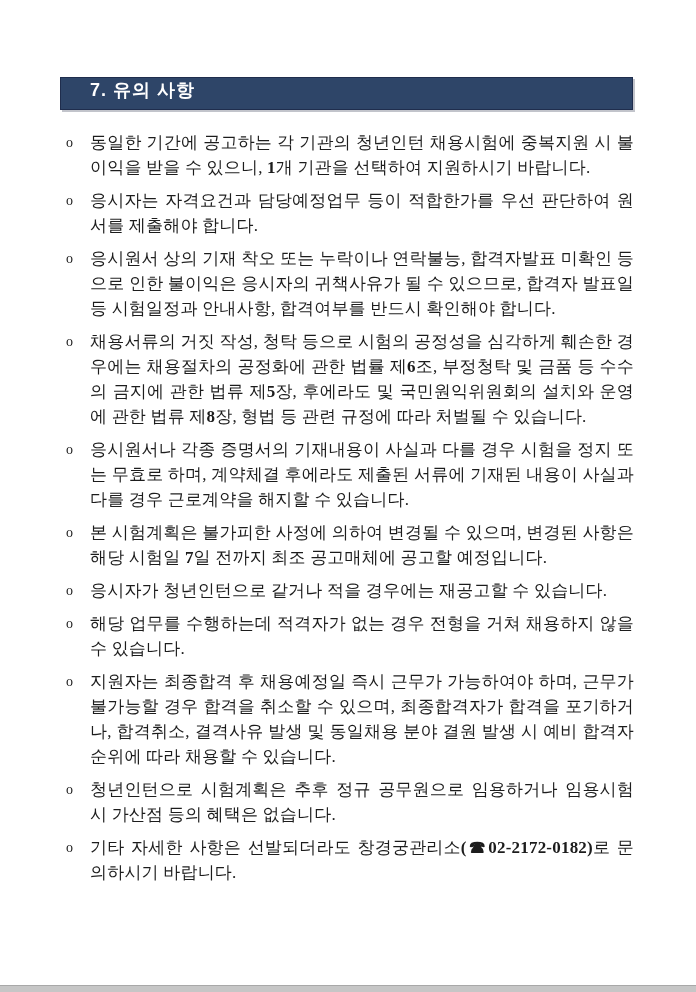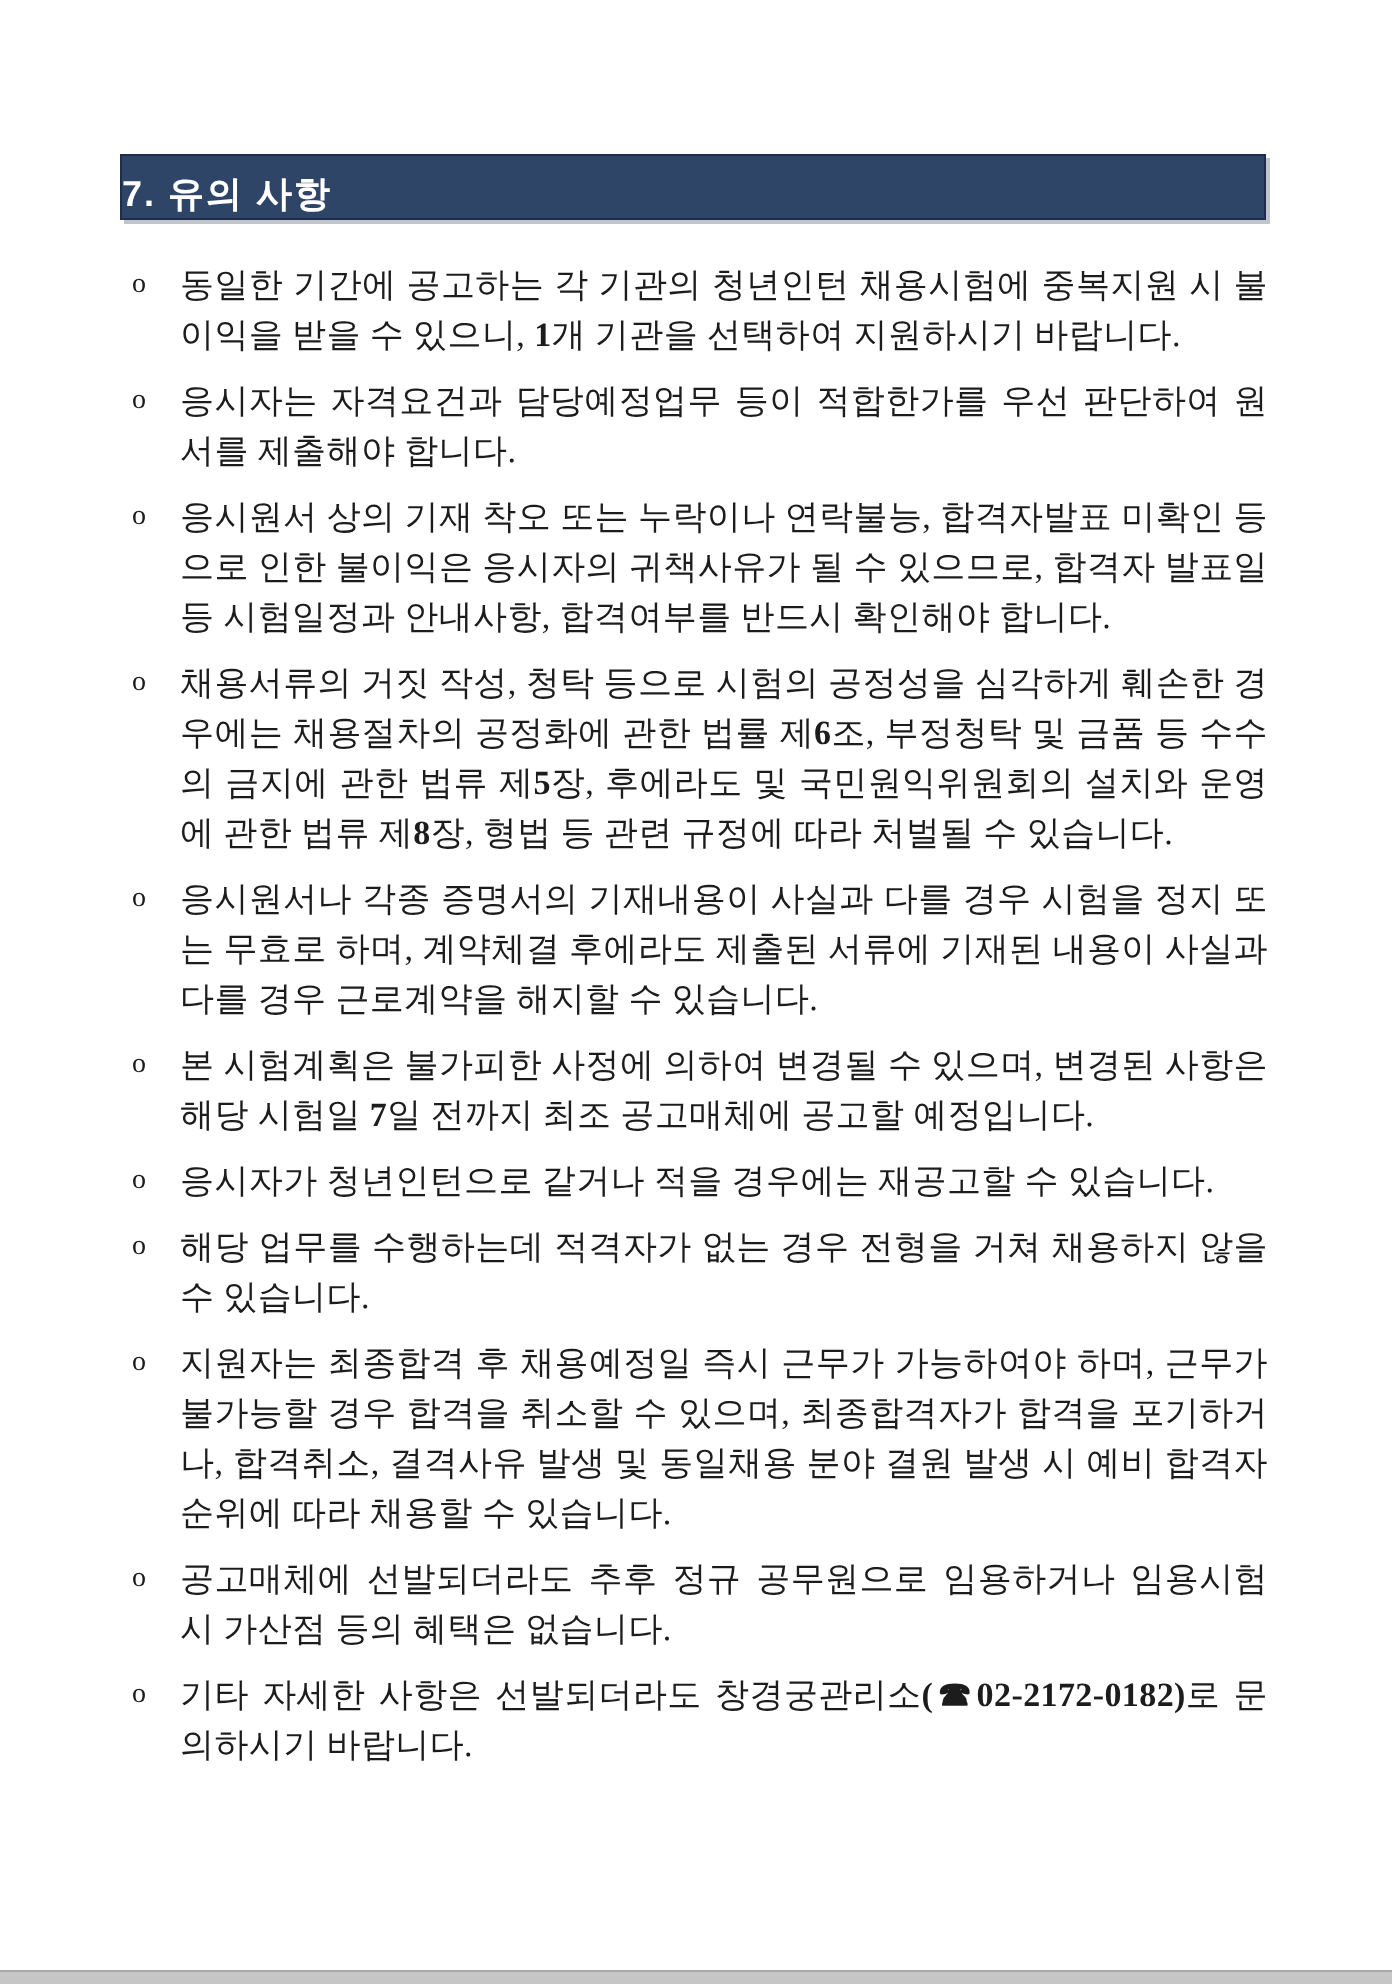--- a/index.html
+++ b/index.html
@@ -19,22 +19,22 @@
     position: absolute;
     left: 60px;
     top: 77px;
     width: 573px;
     height: 33px;
     box-sizing: border-box;
     background: var(--header_bg, #2e4568);
     border: 1px solid var(--header_border, #1f2d4d);
     box-shadow: 2px 2px 0 rgba(120,125,140,0.45);
     display: flex;
-    align-items: flex-end;
-    padding-left: 0;
+    align-items: flex-start;
+    padding-left: 29px;
   }
   .section-header .title {
     color: var(--header_text, #ffffff);
     font-family: "Liberation Sans", "DejaVu Sans", sans-serif;
     font-weight: 700;
     font-size: 18px;
     letter-spacing: 1px;
   }
   .content {
     position: absolute;
@@ -116,21 +116,21 @@
   <div class="bullet">
     <span class="marker">o</span>
     <p class="btext"><span>해당 업무를 수행하는데 적격자가 없는 경우 전형을 거쳐 채용하지 않을 수 있습니다.</span></p>
   </div>
   <div class="bullet">
     <span class="marker">o</span>
     <p class="btext"><span class="u">지원자는 최종합격 후 채용예정일 즉시 근무가 가능하여야 하며, 근무가 불가능할 경우 합격을 취소할 수 있으며, 최종합격자가 합격을 포기하거나, 합격취소, 결격사유 발생 및 동일채용 분야 결원 발생 시 예비 합격자 순위에 따라 채용할 수 있습니다.</span></p>
   </div>
   <div class="bullet">
     <span class="marker">o</span>
-    <p class="btext"><span>공고매체에 선발되더라도 추후 정규 공무원으로 임용하거나 임용시험 시 가산점 등의 혜택은 없습니다.</span></p>
+    <p class="btext"><span>청년인턴으로 시험계획은 추후 정규 공무원으로 임용하거나 임용시험 시 가산점 등의 혜택은 없습니다.</span></p>
   </div>
   <div class="bullet">
     <span class="marker">o</span>
     <p class="btext"><span>기타 자세한 사항은 선발되더라도 창경궁관리소</span><span class="b">(☎02-2172-0182)</span><span>로 문의하시기 바랍니다.</span></p>
   </div>
 </div>
 
 <div class="footer-bar"></div>
 
 </body></html>

